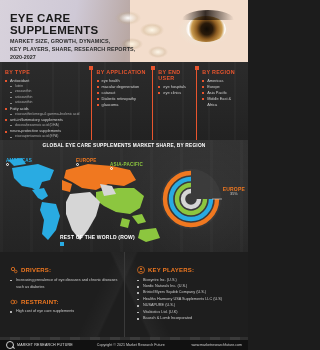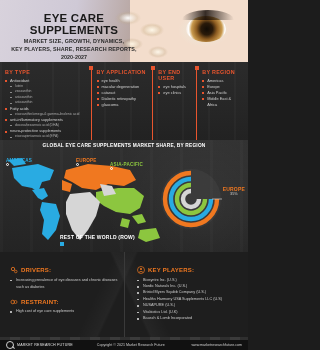--- a/index.html
+++ b/index.html
@@ -6,21 +6,21 @@
   html,body { width:248px; height:350px; }
   body {
     font-family:"Liberation Sans", sans-serif;
     background:#1c1c1c; color:#d8d8d8;
     overflow:hidden; position:relative;
   }
   .page { width:248px; height:350px; position:relative; overflow:hidden; }
 
   
   .header { position:relative; height:62px; width:248px; overflow:hidden;
-    background:linear-gradient(100deg,#d8d2dc 0%,#cfc9d6 30%,#b9a8a4 52%,#d6b9ad 70%,#e8cbbc 100%);text-align:center; }
+    background:linear-gradient(100deg,#d8d2dc 0%,#cfc9d6 30%,#b9a8a4 52%,#d6b9ad 70%,#e8cbbc 100%); }
   .hero-eye { position:absolute; right:0; top:0; width:118px; height:62px;
     background:
       radial-gradient(ellipse 26px 17px at 74px 30px,#6d4520 0%,#9a6a32 30%,#c89a5c 52%,#f0e2d2 62%,#f3ddcc 100%),
       radial-gradient(ellipse 40px 40px at 30px 34px,#efe6da 0%,#cfc3b2 45%,#9e937f 100%),
       linear-gradient(120deg,#efe9e2 0%,#d9cbb9 40%,#f0d9c6 100%);
   }
   .hero-eye:before { content:""; position:absolute; left:56px; top:16px; width:40px; height:26px;
     border-radius:50%; background:radial-gradient(circle at 52% 50%,#120c06 0%,#2a1a0a 24%,#8d5c21 42%,#c99a4e 62%,#ffffff 74%,rgba(255,255,255,0) 88%); }
   .hero-eye:after { content:""; position:absolute; left:52px; top:10px; width:52px; height:10px;
     background:linear-gradient(90deg,rgba(0,0,0,0) 0%,rgba(20,12,8,.85) 45%,rgba(0,0,0,0) 100%);

